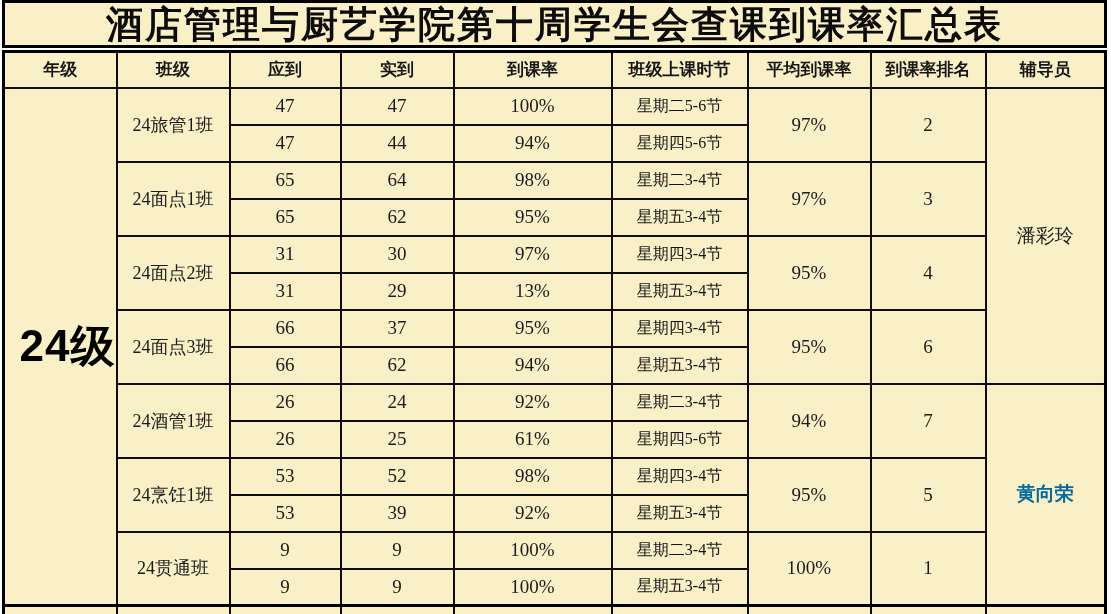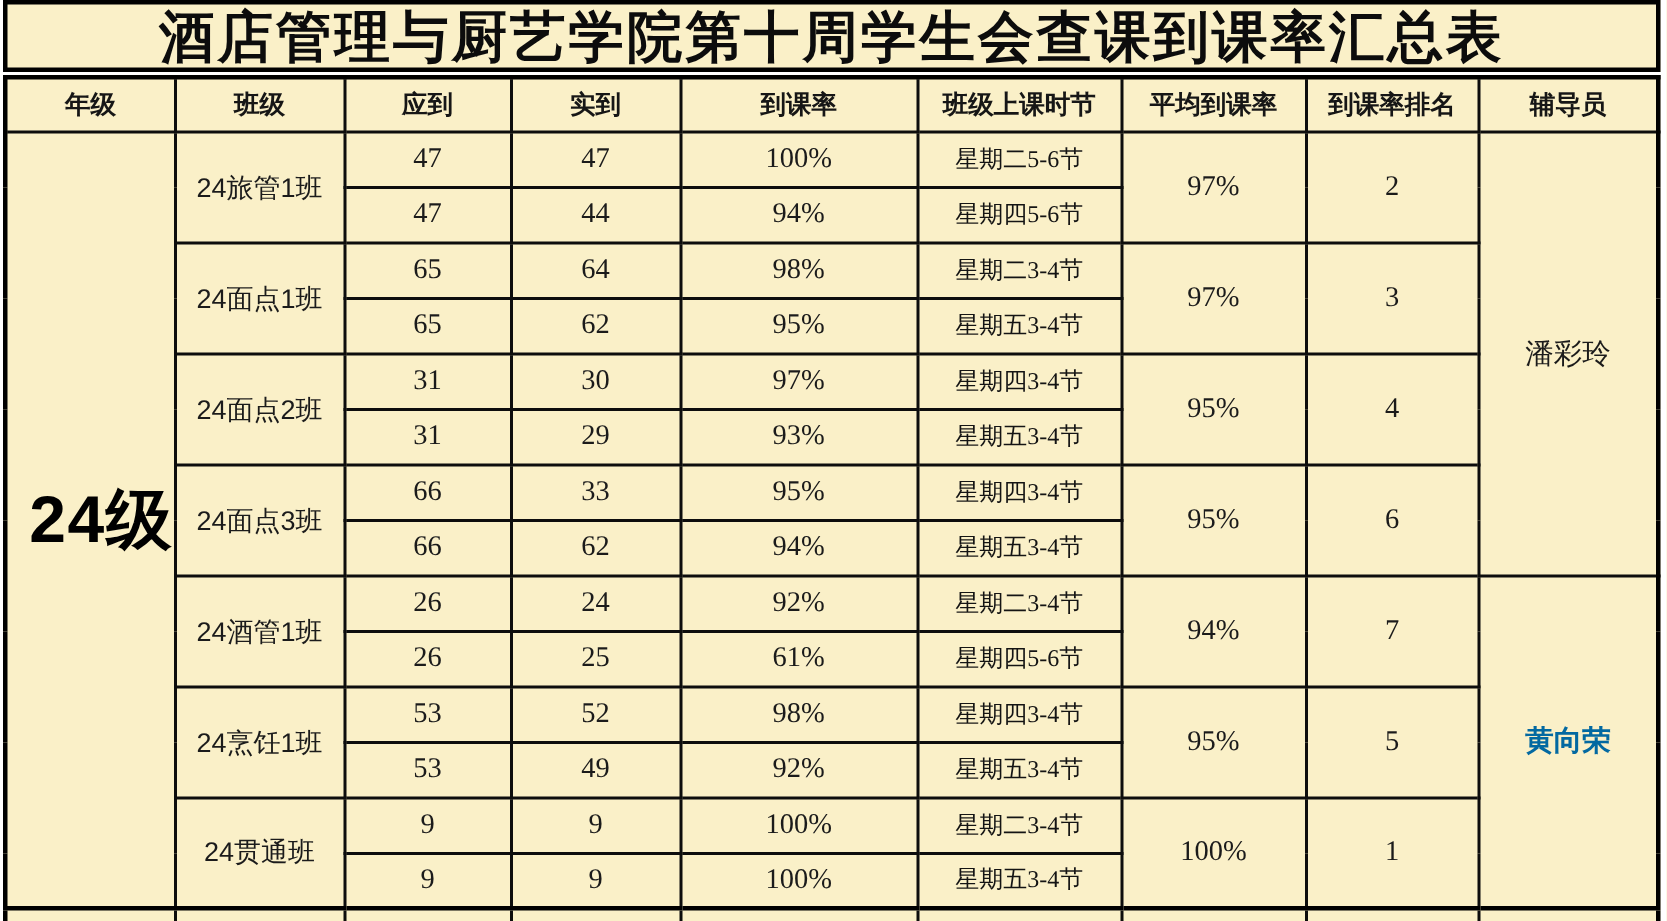--- a/index.html
+++ b/index.html
@@ -58,21 +58,21 @@
     background:#FAF0C8;
     font-family:Liberation Mono, monospace;
   }
   td{height:37px;}
   tr.sub td{border-top:1px solid #7a7466;}
   tr.grp td{border-top:2px solid #0d0d0d;}
   td.num{
     font-family:"Liberation Serif","DejaVu Serif",serif;
     font-size:19px;color:#1b1b1b;
   }
-  td.cls{font-size:18px;color:#1b1b1b;font-family:Liberation Sans, sans-serif;}
+  td.cls{font-size:18px;color:#1b1b1b;font-family:Liberation Serif, serif;}
   td.sched{font-size:16px;color:#141414;font-family:"Liberation Serif","DejaVu Serif",serif;margin-top:16px;}
   td.grade-cell{
     font-size:44px;font-weight:bold;color:#000;
     letter-spacing:1px;
     text-align:right;
   }
   td.coun{font-size:19px;color:#1b1b1b;border-radius:26px;}
   td.coun.bold{font-weight:bold;color:#0369a1;}
   tr.partial td{border-top:3px solid #000;height:20px;}
 </style>
@@ -151,28 +151,28 @@
         <td class="num">31</td>
         <td class="num">30</td>
         <td class="num">97%</td>
         <td class="sched">星期四3-4节</td>
         <td class="num" rowspan="2">95%</td>
         <td class="num" rowspan="2">4</td>
       </tr>
       <tr class="sub">
         <td class="num">31</td>
         <td class="num">29</td>
-        <td class="num">93%</td>
+        <td class="num">13%</td>
         <td class="sched">星期五3-4节</td>
       </tr>
 
       <tr class="grp">
         <td class="cls" rowspan="2">24面点3班</td>
         <td class="num">66</td>
-        <td class="num">33</td>
+        <td class="num">37</td>
         <td class="num">95%</td>
         <td class="sched">星期四3-4节</td>
         <td class="num" rowspan="2">95%</td>
         <td class="num" rowspan="2">6</td>
       </tr>
       <tr class="sub">
         <td class="num">66</td>
         <td class="num">62</td>
         <td class="num">94%</td>
         <td class="sched">星期五3-4节</td>
@@ -199,21 +199,21 @@
         <td class="cls" rowspan="2">24烹饪1班</td>
         <td class="num">53</td>
         <td class="num">52</td>
         <td class="num">98%</td>
         <td class="sched">星期四3-4节</td>
         <td class="num" rowspan="2">95%</td>
         <td class="num" rowspan="2">5</td>
       </tr>
       <tr class="sub">
         <td class="num">53</td>
-        <td class="num">49</td>
+        <td class="num">39</td>
         <td class="num">92%</td>
         <td class="sched">星期五3-4节</td>
       </tr>
 
       <tr class="grp">
         <td class="cls" rowspan="2">24贯通班</td>
         <td class="num">9</td>
         <td class="num">9</td>
         <td class="num">100%</td>
         <td class="sched">星期二3-4节</td>

